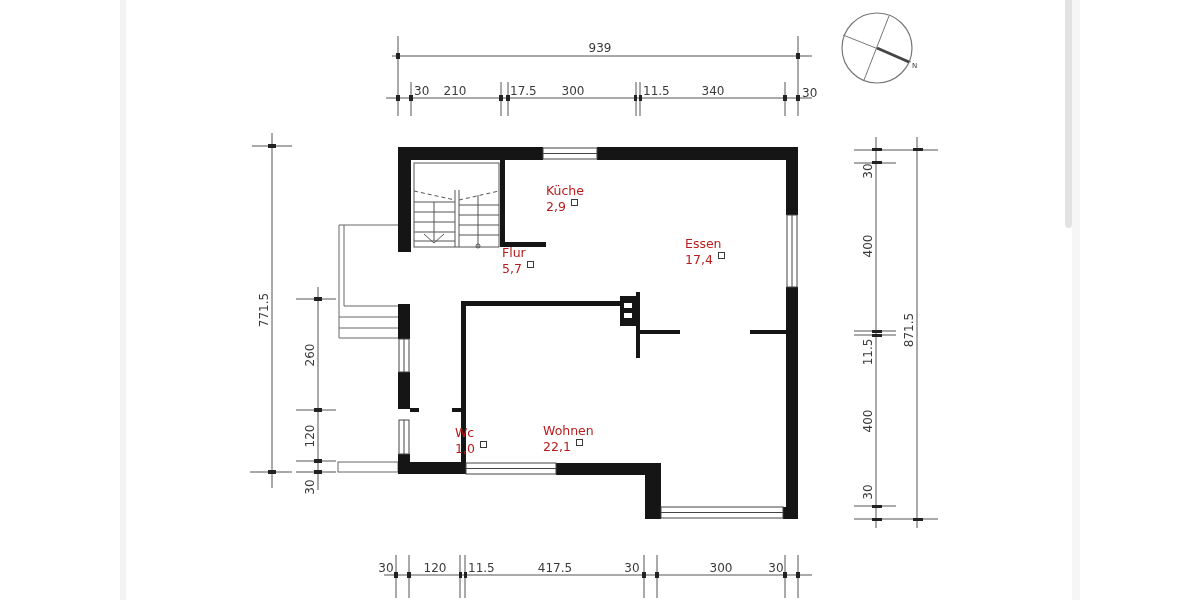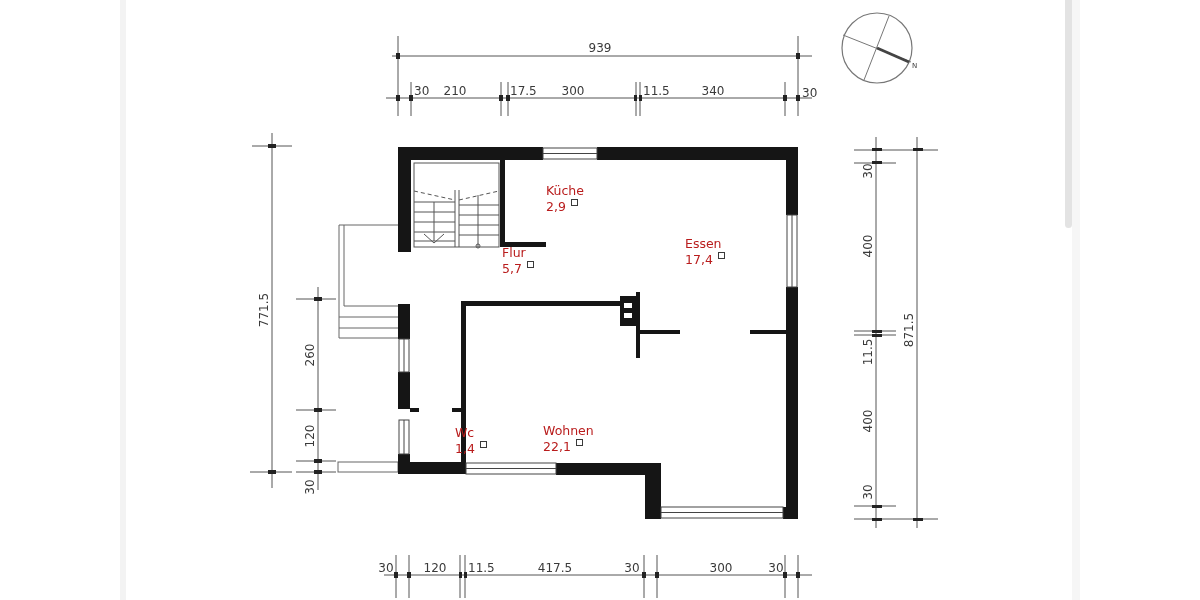--- a/index.html
+++ b/index.html
@@ -260,14 +260,14 @@
 <div class="room-label" style="left:502px; top:245px;">
   <div>Flur</div>
   <div class="area">5,7</div>
 </div>
 <div class="room-label" style="left:543px; top:391px;margin-top:32px;">
   <div>Wohnen</div>
   <div class="area">22,1</div>
 </div>
 <div class="room-label" style="left:407px; top:425px;margin-left:48px;">
   <div>Wc</div>
-  <div class="area">1,4</div>
+  <div class="area">1,0</div>
 </div>
 
 </body></html>

